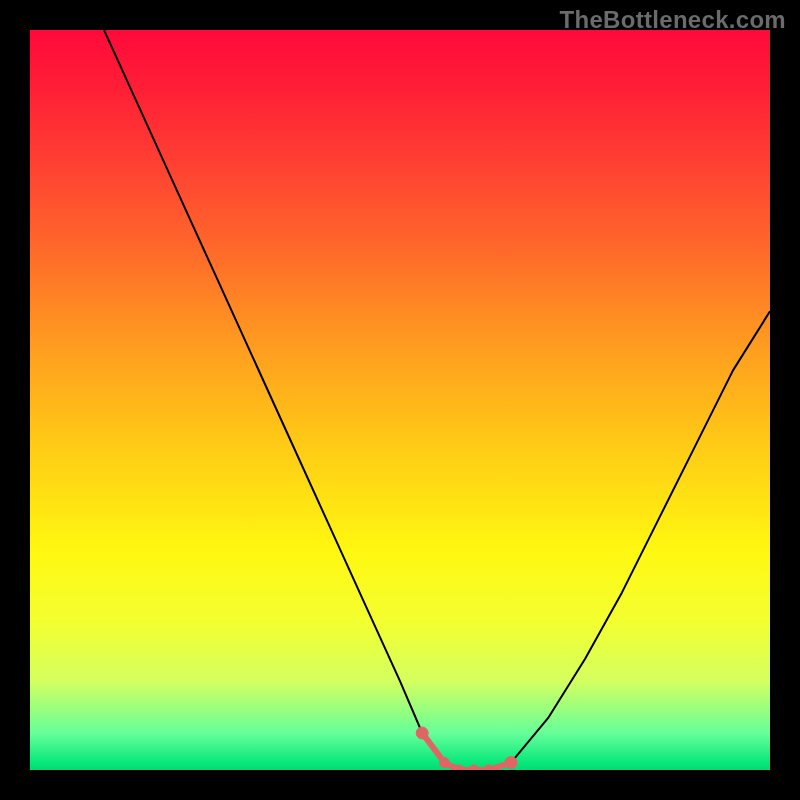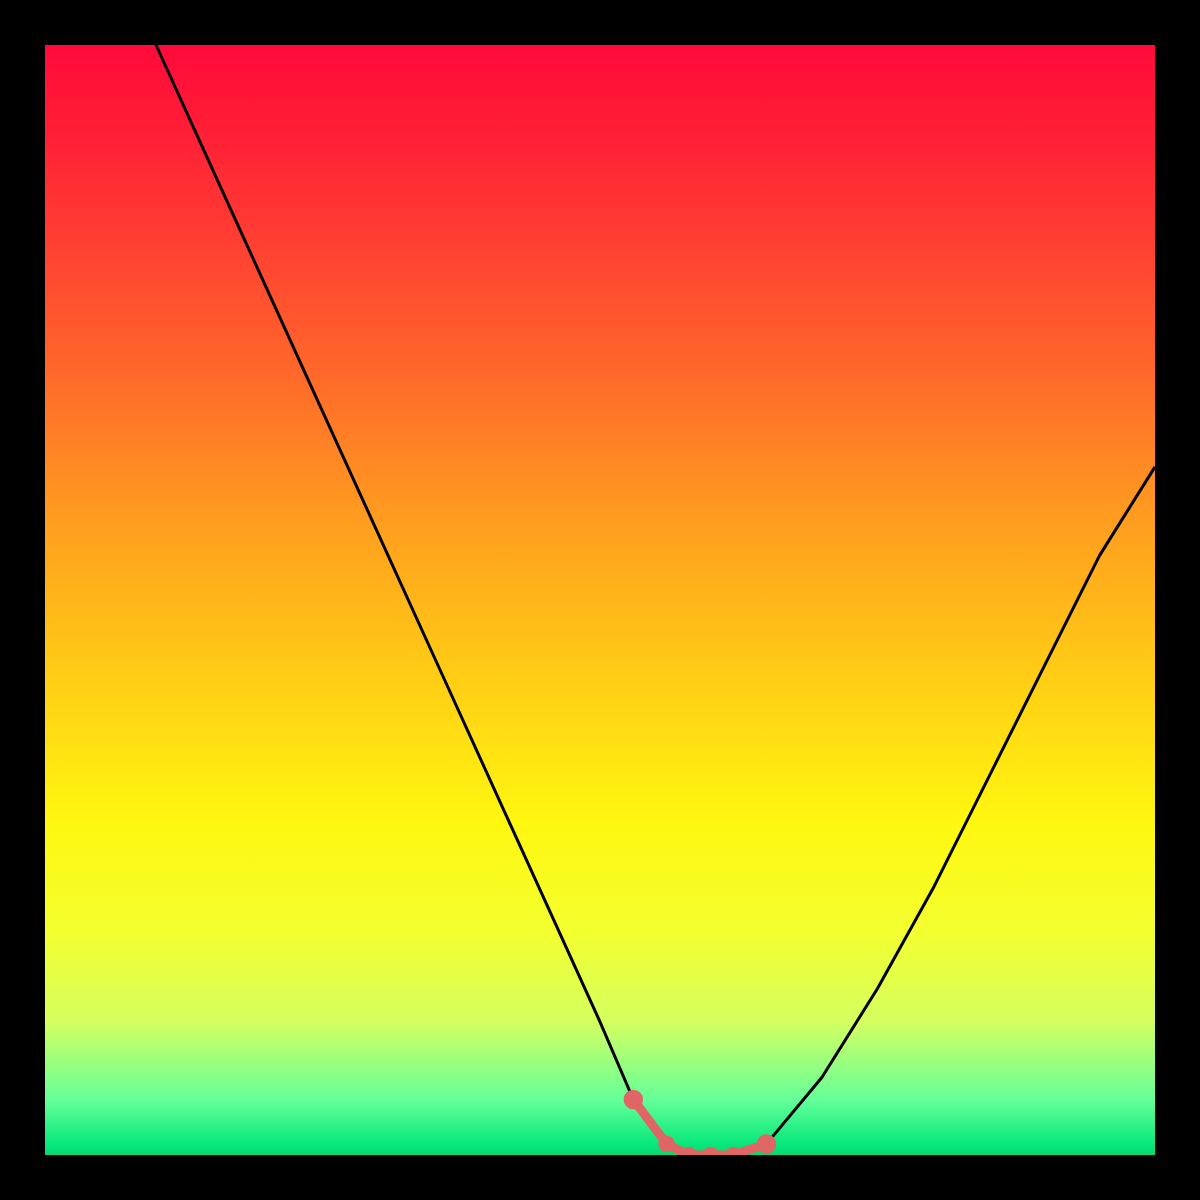--- a/index.html
+++ b/index.html
@@ -81,20 +81,21 @@
     stroke-width: 6;
     stroke-linecap: round;
     stroke-linejoin: round;
   }
 </style>
 </head>
 <body>
 
 <div class="frame">
 
+  <div class="watermark">TheBottleneck.com</div>
 
   <div class="plot">
     <div class="gradient-bg"></div>
 
     <svg class="curve" viewBox="0 0 740 740">
       <path class="curve-path" d="M74.0 0.0 L111.0 81.4 L148.0 162.8 L185.0 244.2 L222.0 325.6 L259.0 407.0 L296.0 488.4 L333.0 569.8 L370.0 651.2 L392.2 703.0 L414.4 732.6 L436.6 740.0 L458.8 740.0 L481.0 732.6 L518.0 688.2 L555.0 629.0 L592.0 562.4 L629.0 488.4 L666.0 414.4 L703.0 340.4 L740.0 281.2"></path>
       <path class="marker-line" d="M392.2 703.0 L414.4 732.6 L429.2 740.0 L444.0 740.0 L458.8 740.0 L481.0 732.6"></path>
       <g class="markers">
           <circle cx="392.2" cy="703.0" r="6"></circle>
           <circle cx="414.4" cy="732.6" r="5"></circle>

